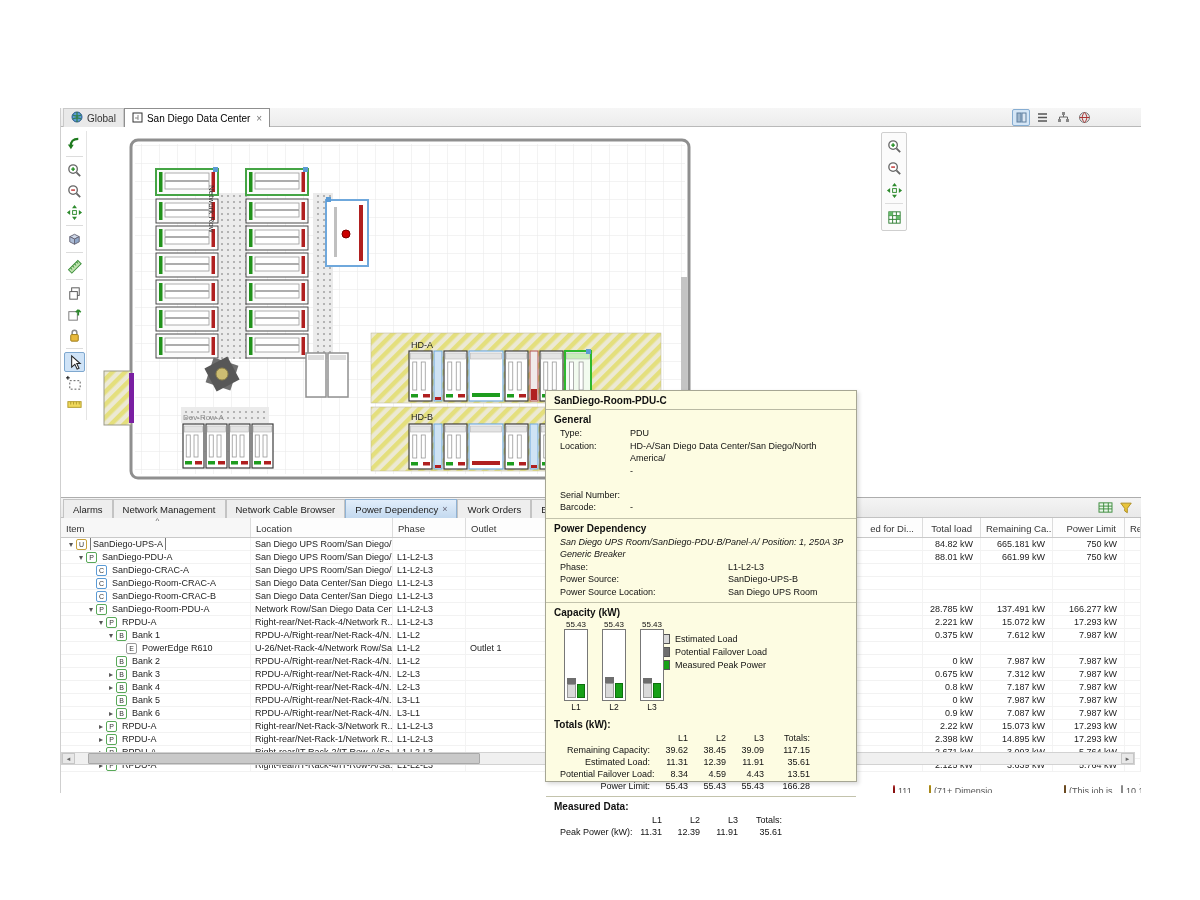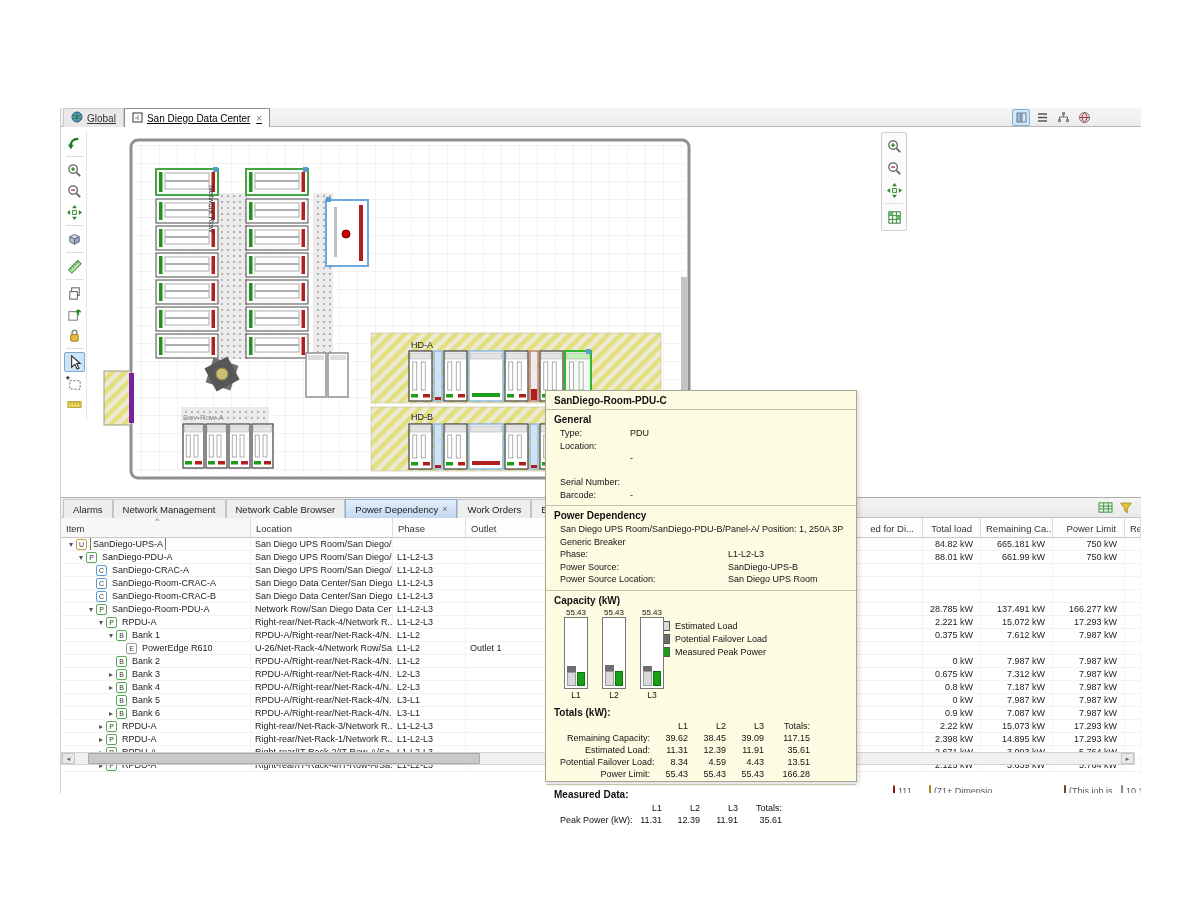--- a/index.html
+++ b/index.html
@@ -7,21 +7,21 @@
   body { font-family:"Liberation Sans", sans-serif; color:#1c1c1c; }
   #stage { position:relative; width:1200px; height:900px; background:#fff; overflow:hidden; }
   #window { position:absolute; left:60px; top:108px; width:1080px; height:685px;
             border-left:1px solid #cfcfcf; border-right:1px solid #e3e3e3; background:#fff; }
 
   
   #editor-tabbar { position:absolute; left:0; top:0; width:1080px; height:19px;
                    background:linear-gradient(#f6f6f6,#ececec); border-bottom:1px solid #b9b9b9; }
   #etabs { position:absolute; left:2px; top:0; height:19px; display:flex; }
   .etab { display:flex; align-items:center; gap:4px; padding:0 7px; font-size:10px; height:19px;
-          color:#333; border:1px solid #c9c9c9; border-bottom:none; background:#e9e9e9;text-decoration:underline; }
+          color:#333; border:1px solid #c9c9c9; border-bottom:none; background:#e9e9e9; }
   .etab.active { background:#fff; border-color:#8f8f8f; font-weight:normal; color:#000; }
   .etab .close { font-size:10px; color:#777; margin-left:2px; }
   #tr-icons { position:absolute; right:48px; top:1px; display:flex; gap:3px; }
   .tbtn { width:18px; height:17px; display:flex; align-items:center; justify-content:center;
           border:1px solid transparent; border-radius:2px; }
   .tbtn.active { background:#d5e6f6; border-color:#86add2; }
 
   
   #editor-area { position:absolute; left:0; top:19px; width:1080px; height:378px; background:#fff; }
   #left-toolbar { position:absolute; left:1px; top:4px; width:25px; display:flex; flex-direction:column;
@@ -91,21 +91,21 @@
   
   #tooltip { position:absolute; left:484px; top:282px; width:312px; height:392px; background:#fdfce2;
              border:1px solid #a6a694; box-shadow:2px 2px 4px rgba(0,0,0,.15); font-size:9px; color:#111;
              z-index:50; }
   .tt-title { font-weight:bold; font-size:10px; padding:4px 8px 3px; border-bottom:1px solid #b9b9a4; }
   .tt-sec { padding:3px 8px 4px; }
   .tt-sec + .tt-sec { border-top:1px solid #c3c3ac; }
   .tt-head { font-weight:bold; font-size:10px; margin:1px 0 2px; }
   .tt-row { display:flex; line-height:12.5px; padding-left:6px; }
   .tt-row .lab { flex:none; }
-  .tt-line { line-height:12.5px; padding-left:6px; }
+  .tt-line { line-height:12.5px; padding-left:6px;font-style:italic; }
   #cap-chart { position:relative; height:98px; margin-top:2px; }
   .gauge { position:absolute; width:24px; }
   .gauge .gval { font-size:8px; text-align:center; height:9px; }
   .gauge .gbox { position:relative; height:72px; border:1px solid #777; background:#fff; }
   .gauge .glab { font-size:8.5px; text-align:center; margin-top:1px; }
   .gbar { position:absolute; bottom:2px; }
   #cap-legend { position:absolute; left:106px; top:12px; }
   .leg-row { display:flex; align-items:center; gap:5px; height:13px; }
   .leg-sw { width:10px; height:10px; border:1px solid #555; flex:none; }
   .tt-table { display:grid; line-height:12px; }
@@ -914,20 +914,21 @@
 
       <div class="tt-sec">
         <div class="tt-head">General</div>
         <div id="gen-fields">
             <div class="tt-row">
               <span class="lab" style="width: 70px;">Type:</span>
               <span>PDU</span>
             </div>
             <div class="tt-row">
               <span class="lab" style="width: 70px;">Location:</span>
+              <span>HD-A/San Diego Data Center/San Diego/North America/</span>
             </div>
             <div class="tt-row">
               <span class="lab" style="width: 70px; margin-top: 24px;">Serial Number:</span>
               <span>-</span>
             </div>
             <div class="tt-row">
               <span class="lab" style="width: 70px;">Barcode:</span>
               <span>-</span>
             </div>
           </div>

